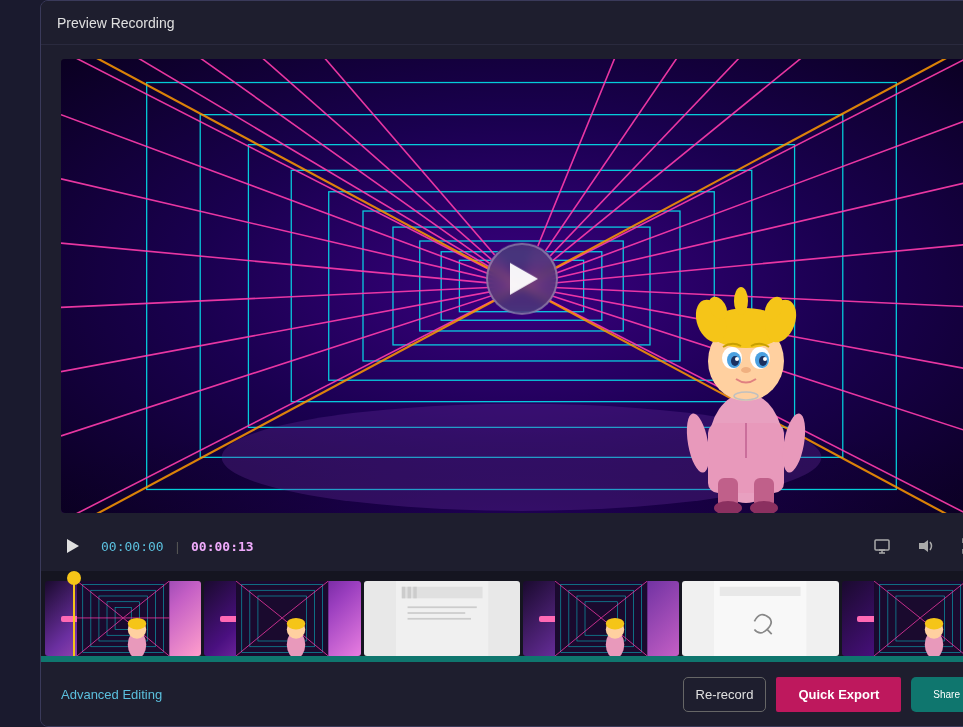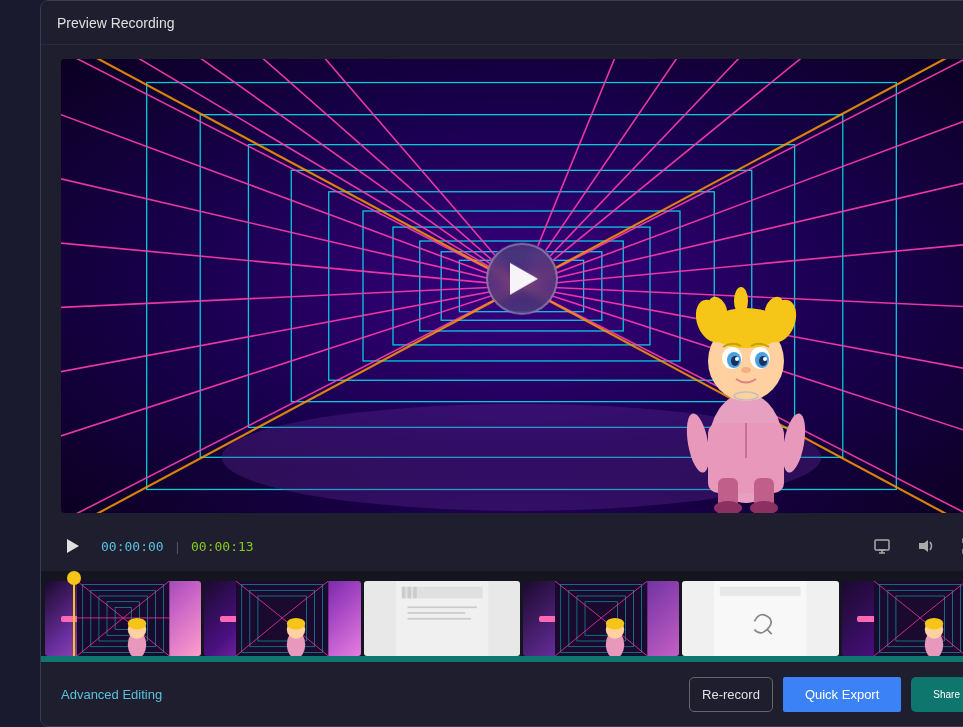--- a/index.html
+++ b/index.html
@@ -127,23 +127,24 @@
       font-size: 13px;
       font-family: monospace;
     }
 
     .time-separator {
       color: #555;
       font-size: 13px;
     }
 
     .time-total {
-      color: #84cc16;
+      color: #f0abfc;
       font-size: 13px;
       font-family: monospace;
+      font-weight: bold;
     }
 
     .controls-spacer {
       flex: 1;
     }
 
     .ctrl-btn {
       width: 32px;
       height: 32px;
       border: none;
@@ -251,28 +252,28 @@
       border: 1.5px solid #666;
       border-radius: 5px;
       color: #e0e0e0;
       font-size: 13px;
       cursor: pointer;
       font-family: inherit;
     }
 
     .btn-quick-export {
       padding: 9px 22px;
-      background: #3b82f6;
+      background: #be185d;
       border: none;
       border-radius: 2px;
       color: white;
       font-size: 13px;
       cursor: pointer;
       font-family: inherit;
-      font-weight: 400;
+      font-weight: 700;
     }
 
     .btn-share {
       padding: 9px 22px;
       background: #0f766e;
       border: none;
       border-radius: 5px;
       color: white;
       font-size: 10px;
       cursor: pointer;

